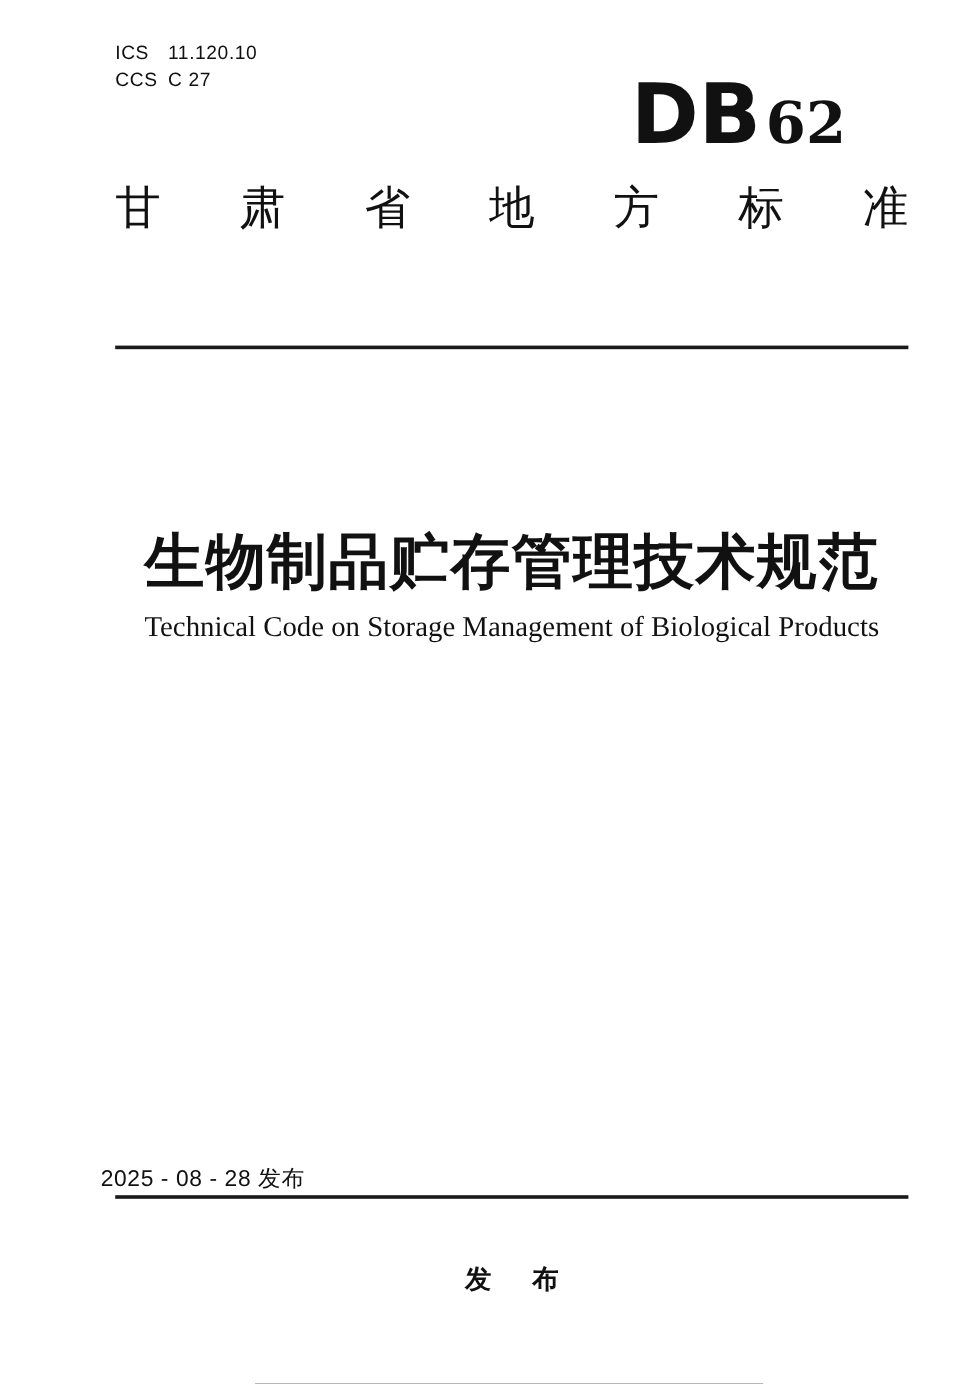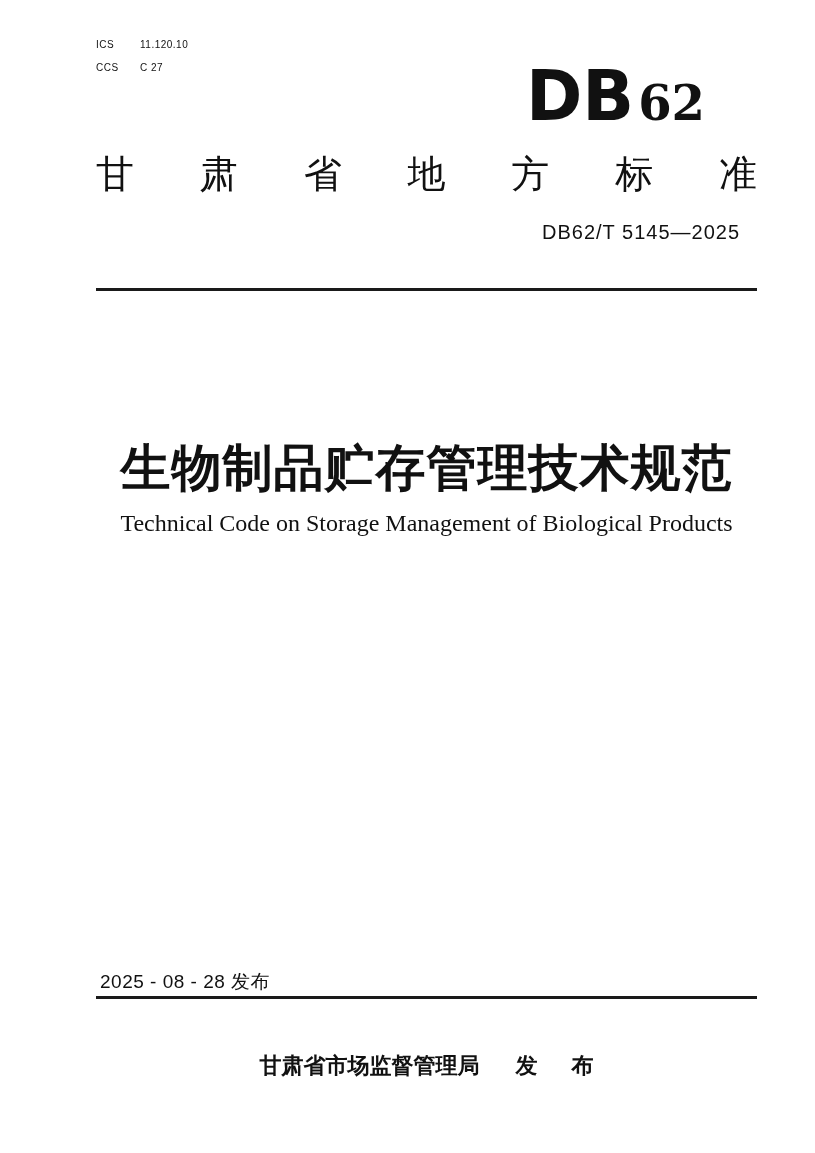--- a/index.html
+++ b/index.html
@@ -11,21 +11,21 @@
     background: #ffffff;
     color: #111111;
     font-family: "Liberation Sans", "DejaVu Sans", sans-serif;
     overflow: hidden;
   }
   
   .ics-block {
     position: absolute;
     left: 96px;
     top: 33px;
-    font-size: 10px;
+    font-size: 16px;
     line-height: 23px;
     letter-spacing: 0.5px;
   }
   .ics-block .lbl { display: inline-block; width: 44px; }
   
   .logo {
     position: absolute;
     top: 62px;
     right: 110px;
     white-space: nowrap;
@@ -93,21 +93,21 @@
     top: 510px;
     width: 661px;
     text-align: center;
     font-family: "Liberation Serif", "DejaVu Serif", serif;
     font-size: 24px;
     font-weight: 400;
   }
   
   .date-row {
     position: absolute;
-    left: 100px;
+    left: 84px;
     top: 969px;
     width: 661px;
     display: flex;
     justify-content: space-between;
     font-size: 19px;
     letter-spacing: 0.5px;
     font-weight: 500;
   }
   .publisher-row {
     position: absolute;
@@ -147,32 +147,30 @@
   <div class="std-name">
       <span>甘</span>
       <span>肃</span>
       <span>省</span>
       <span>地</span>
       <span>方</span>
       <span>标</span>
       <span>准</span>
     </div>
 
-  <div class="doc-num">DB62/T 5145—2025</div>
 
   <div class="rule rule-top"></div>
 
   <div class="title-cn">生物制品贮存管理技术规范</div>
 
   <div class="title-en">Technical Code on Storage Management of Biological Products</div>
 
   <div class="date-row">
     <span>2025 - 08 - 28 发布</span>
   </div>
 
   <div class="rule rule-bottom"></div>
 
   <div class="publisher-row">
-    <span>甘肃省市场监督管理局</span>
     <span class="publish-label">发 布</span>
   </div>
 
 </div>
 
 </body></html>

